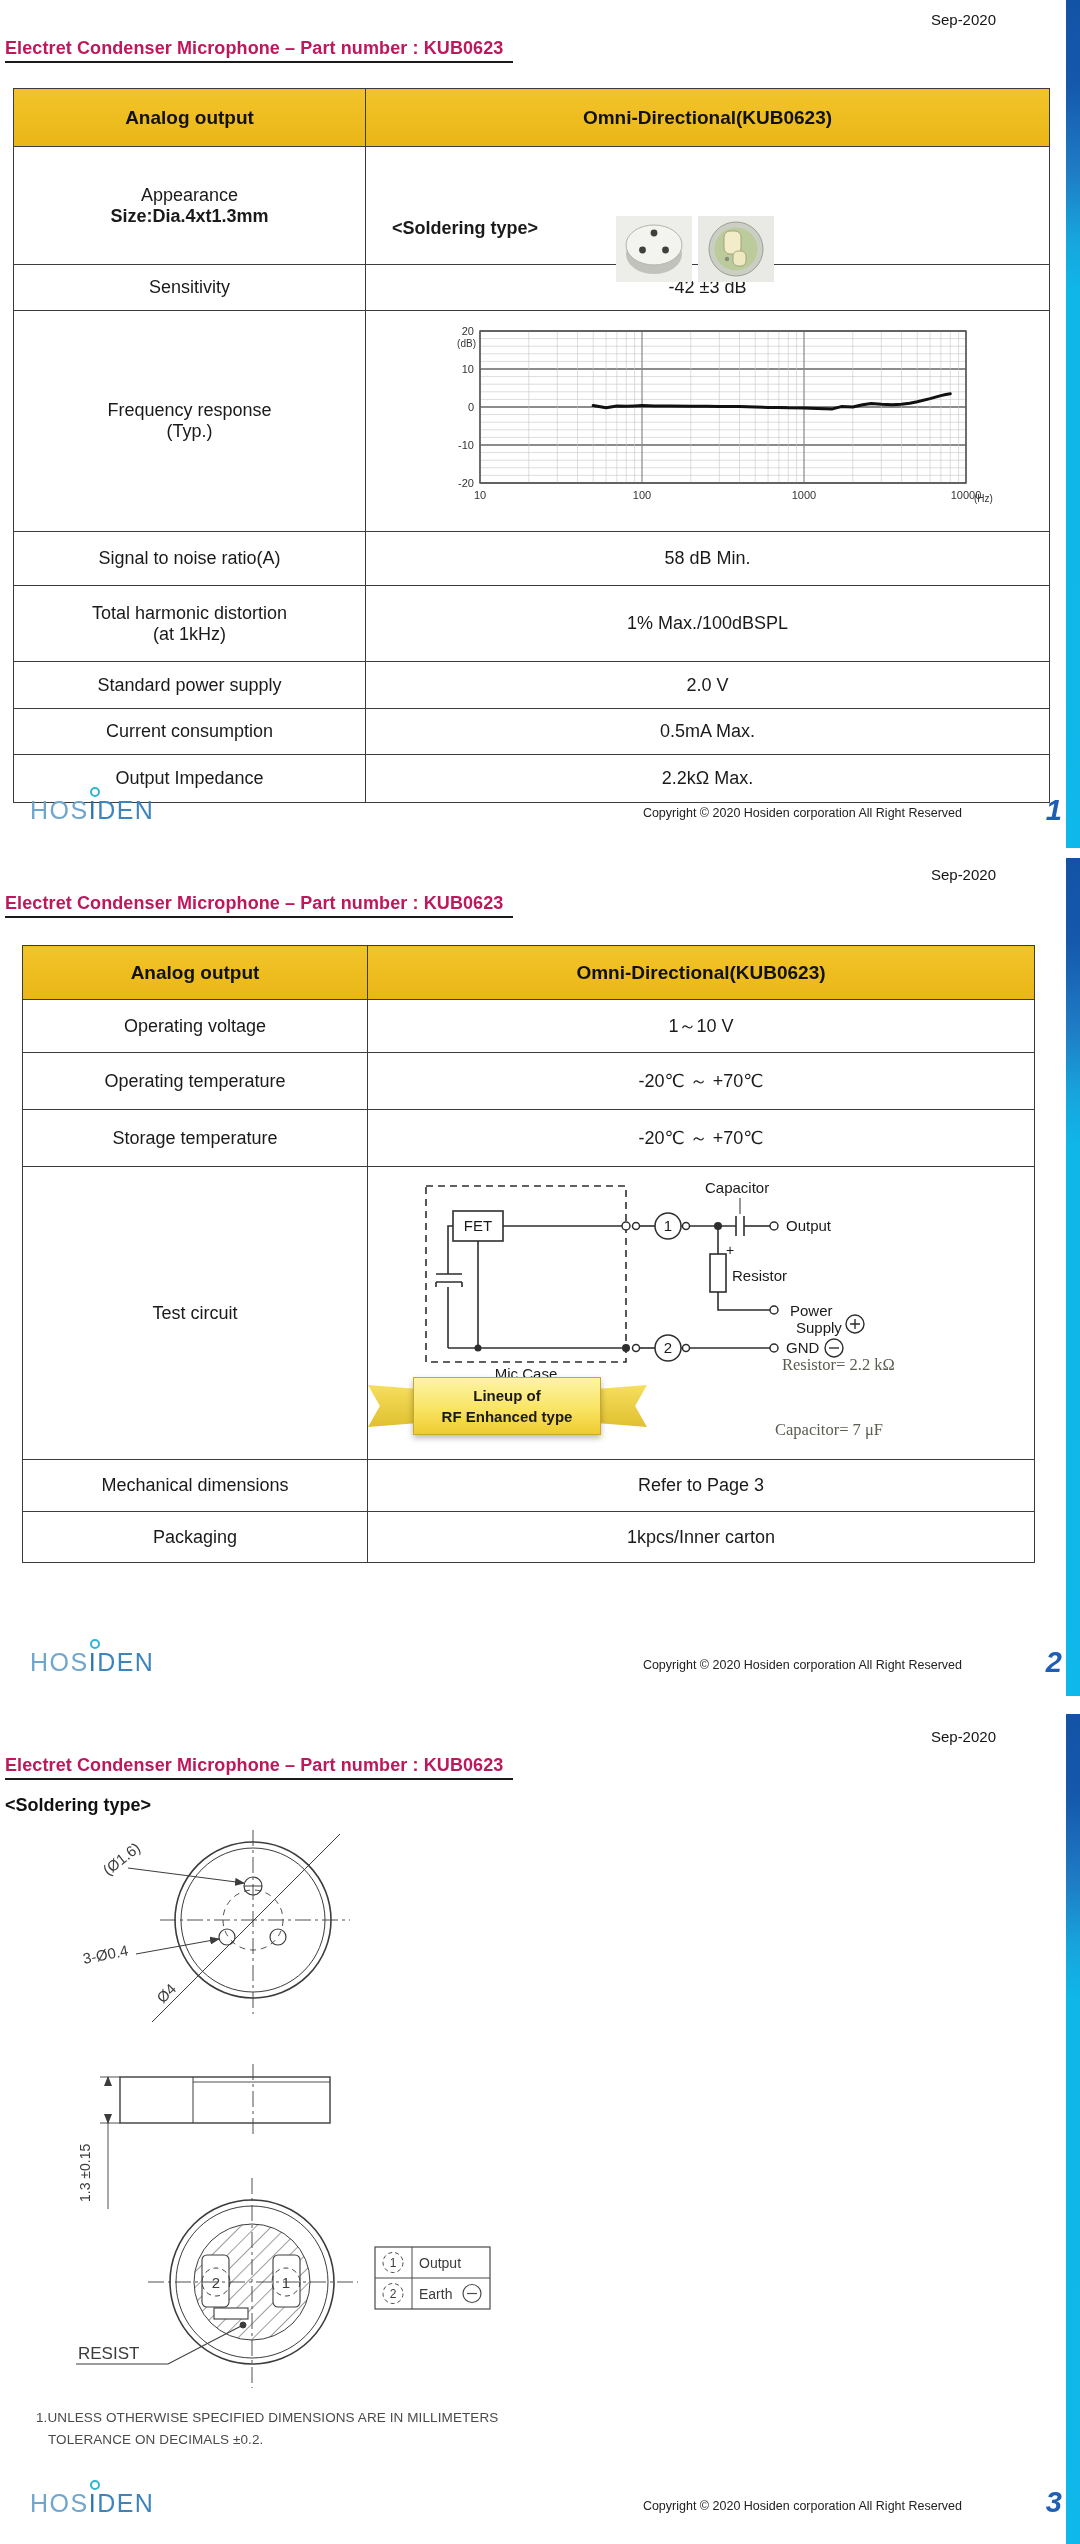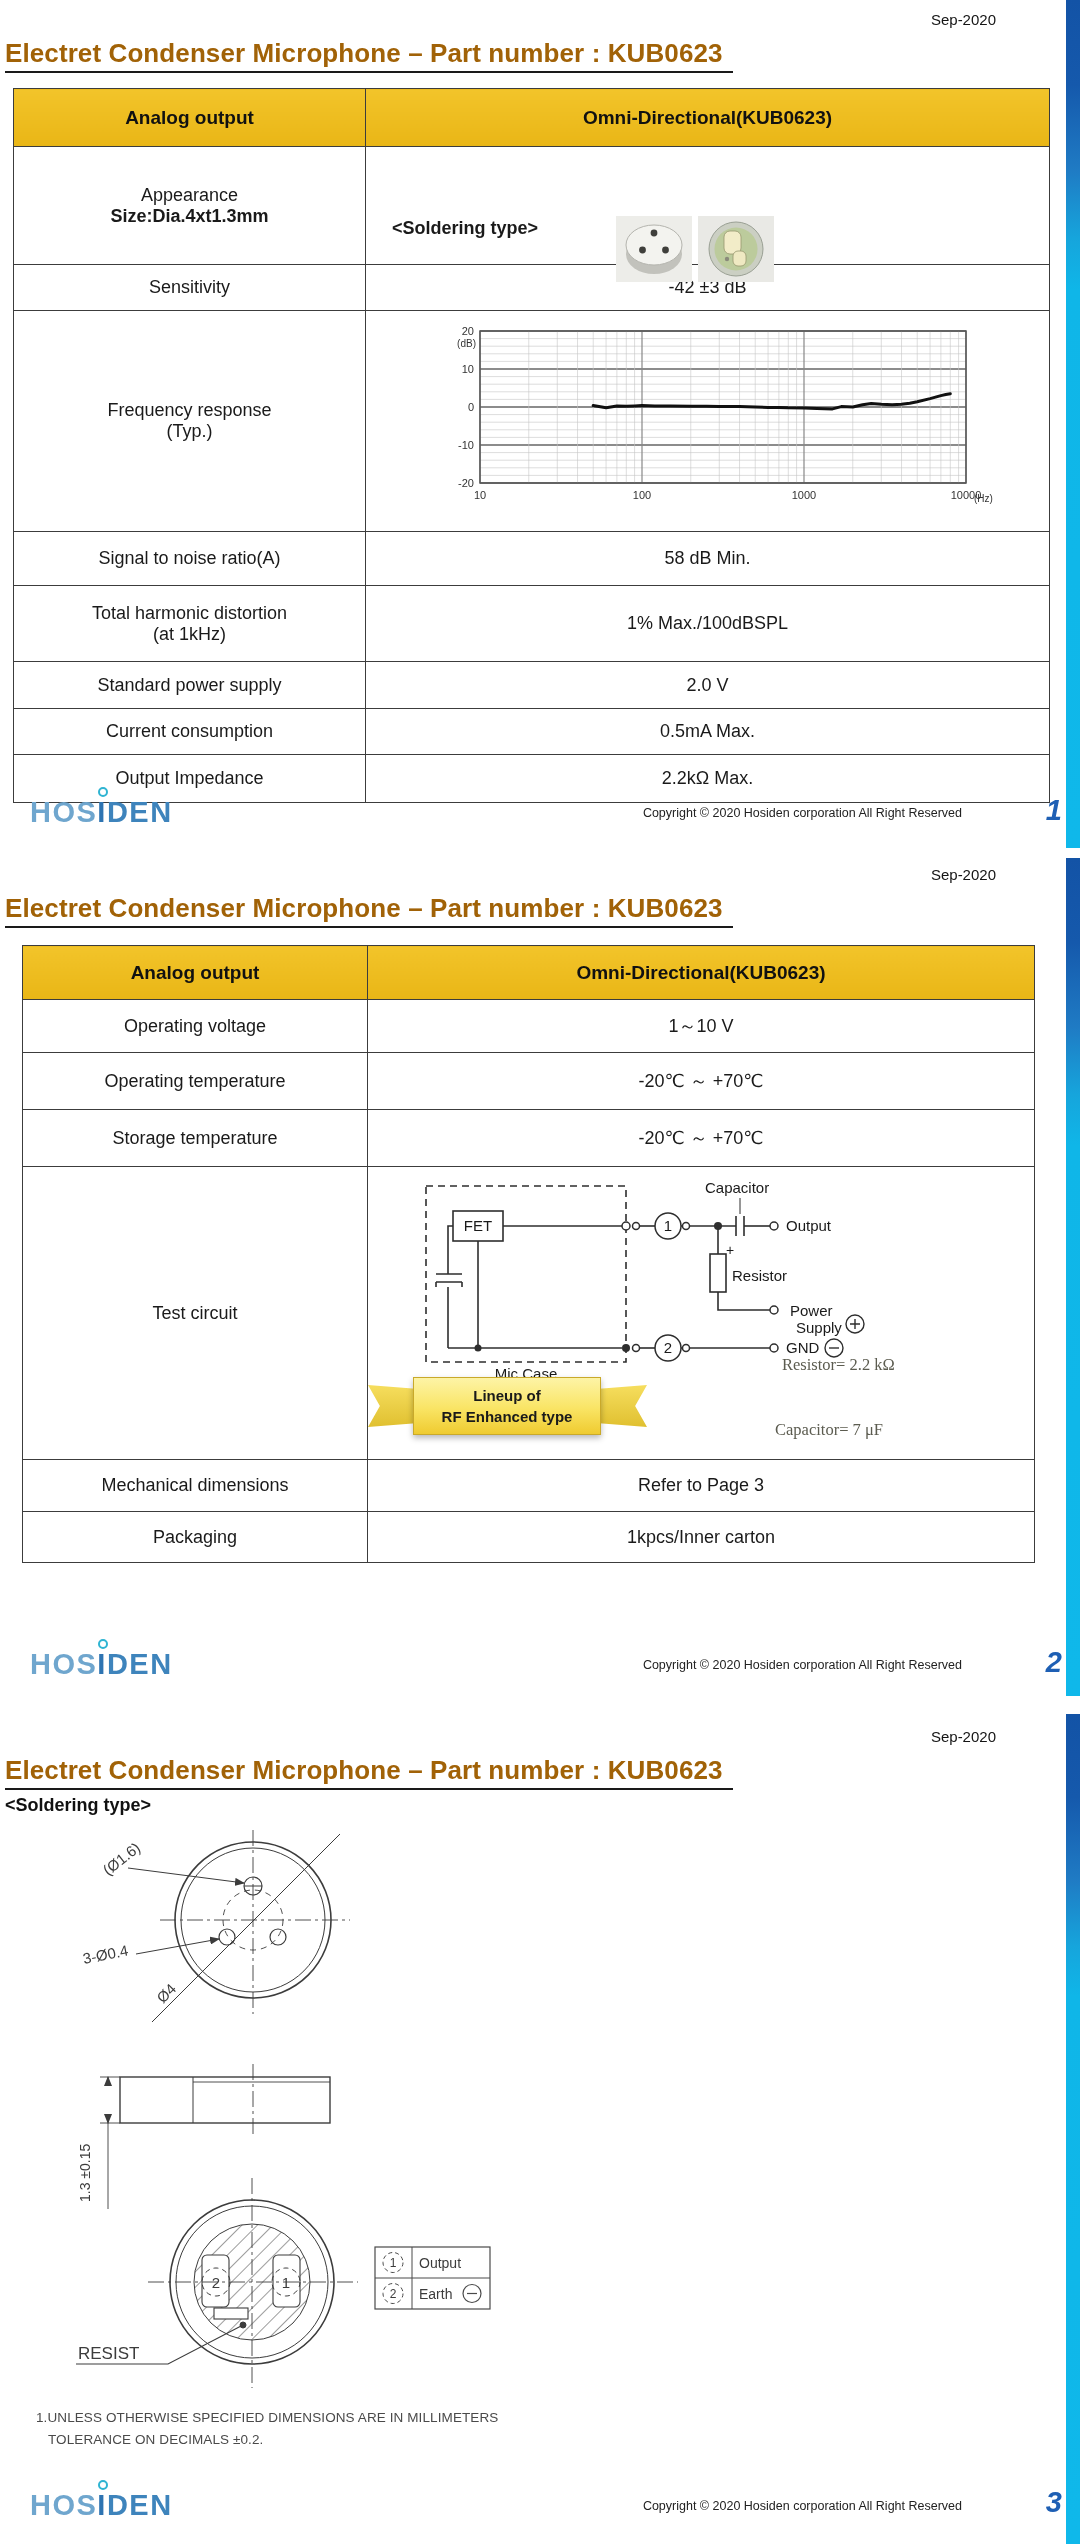--- a/index.html
+++ b/index.html
@@ -1,32 +1,32 @@
 <!DOCTYPE html>
 <html><head>
 <meta charset="utf-8">
 <style>
   html,body{margin:0;padding:0;background:#fff;}
   body{width:1080px;height:2544px;position:relative;font-family:"Liberation Sans","DejaVu Sans",sans-serif;color:#1a1a1a;}
   .abs{position:absolute;}
   .page{position:absolute;left:0;width:1080px;height:848px;background:#fff;overflow:visible;}
   .edgebar{position:absolute;right:0;width:14px;background:linear-gradient(180deg,#1353A6 0%,#1559AC 10%,#1F7BC4 20%,#16A5DC 28%,#0FB6E8 34%,#0FB8EA 100%);}
   .date{position:absolute;right:84px;font-weight:normal;font-size:15px;color:#141414;}
-  .doc-title{position:absolute;left:5px;font-weight:bold;font-size:26px;color:#a16207;border-bottom:2.5px solid #1a1a1a;padding:0 10px 2px 0;letter-spacing:0.1px;white-space:nowrap;}
+  .doc-title{position:absolute;left:5px;font-weight:bold;font-size:18px;color:#be185d;border-bottom:2.5px solid #1a1a1a;padding:0 10px 2px 0;letter-spacing:0.1px;white-space:nowrap;}
   .subtitle{position:absolute;left:5px;font-weight:bold;font-size:18px;color:#111;}
   table.spec{position:absolute;border-collapse:collapse;table-layout:fixed;background:#fff;}
   .spec td{border:1.4px solid #3c3c3c;text-align:center;vertical-align:middle;font-size:18px;color:#1a1a1a;padding:12px;}
   .spec tr.hdr td{background:linear-gradient(#F2C42A,#E9B616);font-weight:bold;font-size:19px;color:#111;}
   .lbl2{font-weight:bold;}
   .cell-sub{font-size:18px;}
   .appearance-val{position:relative;height:100%;text-align:left;}
   .sold-type{position:absolute;left:14px;top:12px;font-weight:bold;font-size:18px;}
   .photo{position:absolute;top:10px;}
   .footer-logo{position:absolute;left:30px;}
-  .hlogo{font-size:29px;letter-spacing:1.5px;font-weight:700;color:#6FA6CE;white-space:nowrap;}
+  .hlogo{font-size:25px;letter-spacing:1.5px;font-weight:400;color:#6FA6CE;white-space:nowrap;}
   .hlogo .hi{position:relative;color:#2E74B2;}
   .hlogo .hi .dot{position:absolute;top:-9px;left:1px;width:6px;height:6px;border:2.2px solid #2FB4D2;border-radius:50%;}
   .hlogo .h2{color:#3E84BC;}
   .copyright{position:absolute;right:118px;font-size:12.5px;color:#222;}
   .pagenum{position:absolute;right:18px;font-size:29px;font-weight:bold;font-style:italic;color:#1E5FB4;}
   .rib-c{position:absolute;background:linear-gradient(180deg,#FDF4A6 0%,#F9E464 55%,#EFCB30 100%);border:1px solid #C9A92A;box-shadow:0 3px 6px rgba(0,0,0,0.28);text-align:center;font-weight:bold;font-size:15px;color:#1a1a1a;line-height:1.4;padding-top:7px;box-sizing:border-box;z-index:2;}
   .rib-tail{position:absolute;width:54px;height:42px;background:linear-gradient(#F6DE5E,#E0C030);z-index:1;}
   .rib-l{clip-path:polygon(0 0,100% 10%,100% 90%,0 100%,22% 50%);}
   .rib-r{clip-path:polygon(100% 0,0 10%,0 90%,100% 100%,78% 50%);}
   .serif-val{position:absolute;font-family:"Liberation Serif","DejaVu Serif",serif;font-size:16.5px;color:#5c5c50;}

